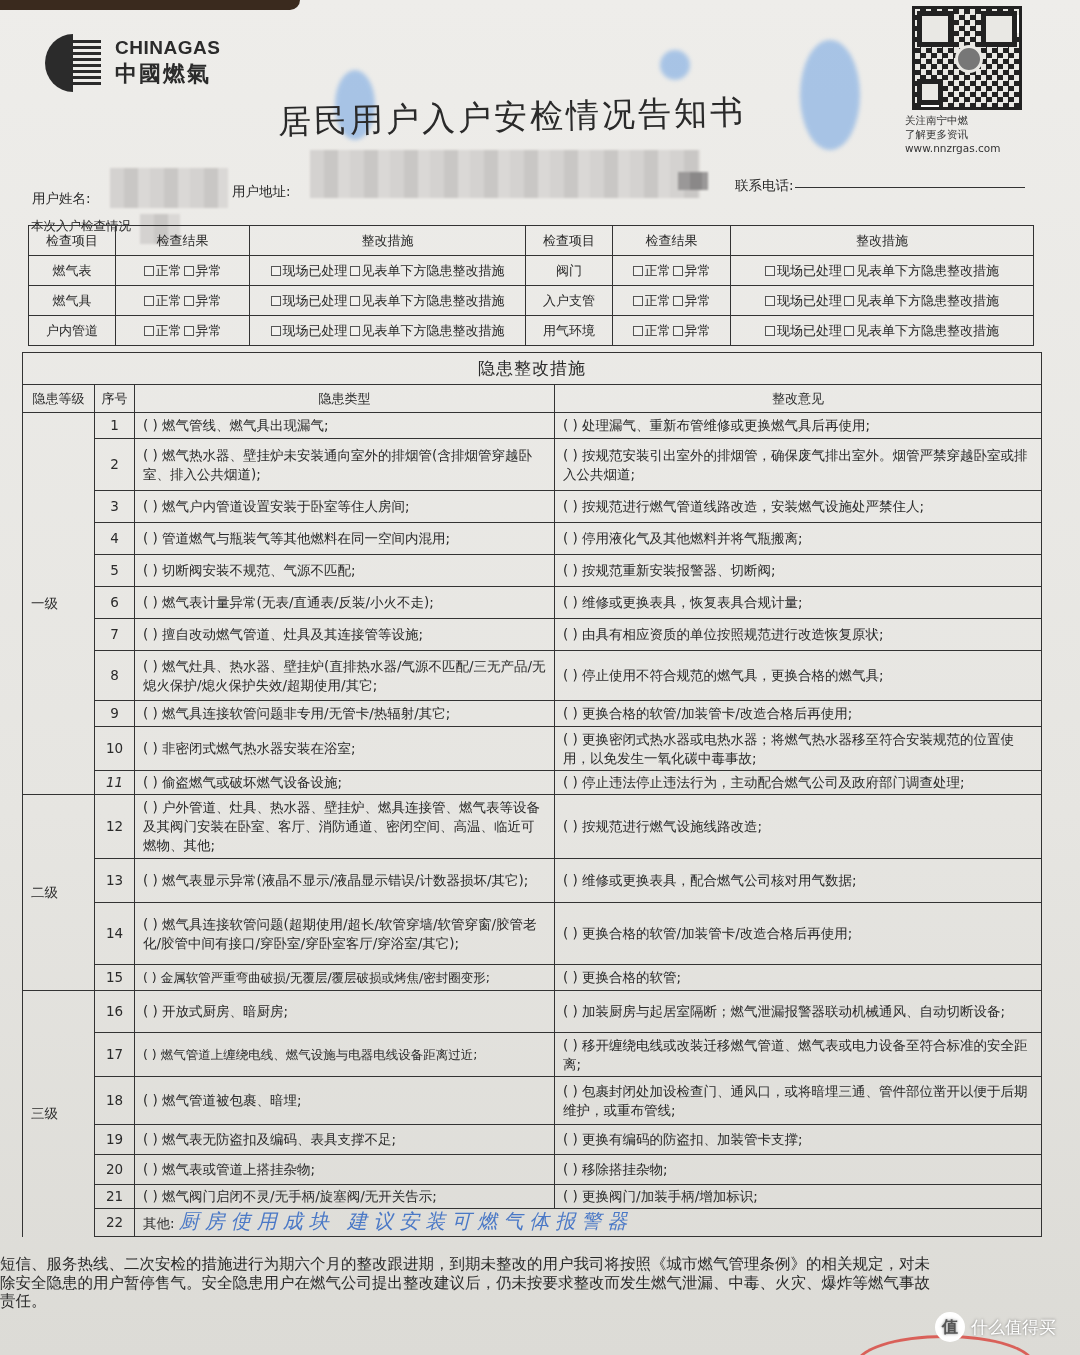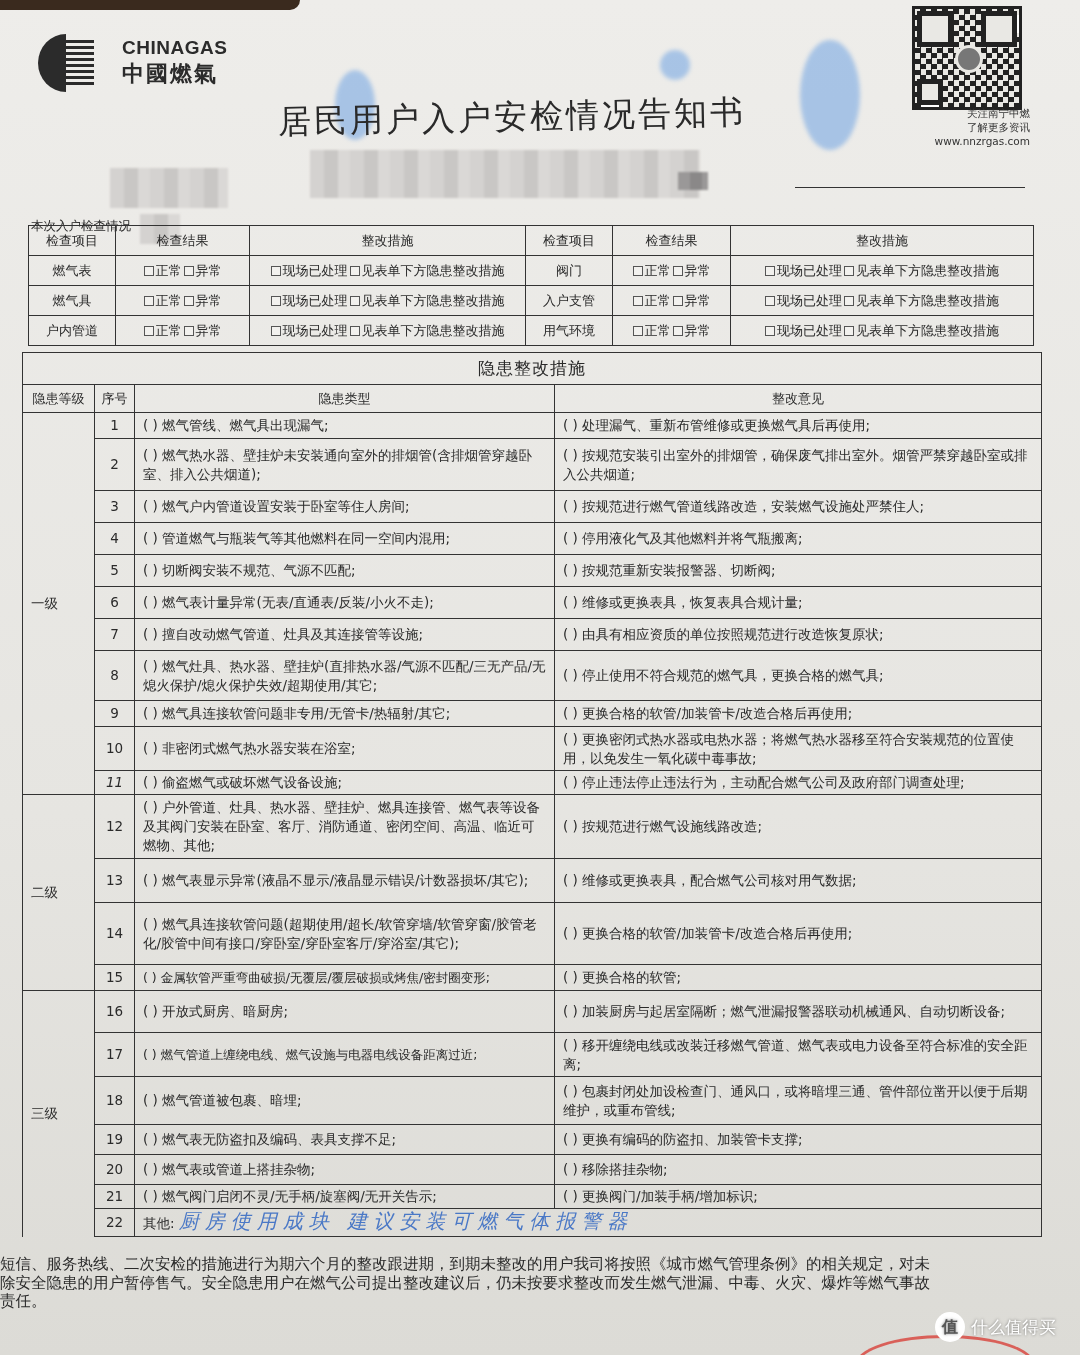--- a/index.html
+++ b/index.html
@@ -10,21 +10,21 @@
     color: #2a2a2a;
     position: relative;
   }
   .paper {
     position: absolute; left: 0; top: 0; width: 1080px; height: 1355px;
     background: linear-gradient(180deg, #eeedea 0%, #e6e5e1 60%, #dcdbd6 100%);
   }
   .topshadow { position:absolute; left:0; top:0; width:300px; height:10px; background:#3a2a1e; border-bottom-right-radius: 30px; }
 
   
-  .logo { position:absolute; left:38px; top:34px; display:flex; align-items:center; gap:28px; }
+  .logo { position:absolute; left:45px; top:34px; display:flex; align-items:center; gap:14px; }
   .logo-mark { width:56px; height:58px; position:relative; }
   .logo-mark .half { position:absolute; left:0; top:0; width:56px; height:58px; border-radius:50%; background:#2b2b2b; clip-path: inset(0 50% 0 0); }
   .logo-mark .bars { position:absolute; left:26px; top:6px; width:30px; height:46px;
      background: repeating-linear-gradient(180deg, #2b2b2b 0 3px, transparent 3px 6px); }
   .logo-text-en { font-family:"Liberation Sans", sans-serif; font-weight:bold; font-size:19px; letter-spacing:0.5px; color:#2b2b2b; }
   .logo-text-cn { font-weight:bold; font-size:22px; color:#2b2b2b; letter-spacing:2px; }
 
   .title { position:absolute; left:278px; top:95px; font-size:33px; letter-spacing:3px; color:#2a2a2a; transform: rotate(-1.2deg); }
 
   .qr { position:absolute; left:912px; top:6px; width:110px; height:104px;
@@ -33,21 +33,21 @@
       linear-gradient(#fff,#fff) 86px 6px/18px 18px no-repeat,
       linear-gradient(#fff,#fff) 6px 80px/18px 18px no-repeat,
       repeating-conic-gradient(#222 0 25%, #e9e8e4 0 50%) 0 0/11px 11px;
     border: 3px solid #222;
   }
   .qr::before, .qr::after { content:""; position:absolute; width:26px; height:26px; border:5px solid #222; background:#e9e8e4; }
   .qr::before { left:2px; top:2px; }
   .qr::after { right:2px; top:2px; }
   .qr .qr-bl { position:absolute; left:2px; bottom:2px; width:26px; height:26px; border:5px solid #222; background:#e9e8e4; }
   .qr .qr-center { position:absolute; left:40px; top:36px; width:28px; height:28px; border-radius:50%; background:#777; border:3px solid #e9e8e4; }
-  .qr-caption { position:absolute; left:905px; top:106px; width:125px; text-align:right; font-size:10.5px; line-height:14px; color:#333; }
+  .qr-caption { position:absolute; left:905px; top:113px; width:125px; text-align:left; font-size:10.5px; line-height:14px; color:#333; }
 
   .fields { position:absolute; left:30px; top:180px; width:1000px; height:20px; font-size:13.5px; }
   .fields span { position:absolute; }
   .blur { position:absolute; background: repeating-linear-gradient(90deg, #d4d2d0 0 14px, #c9c7c5 14px 28px, #dad8d6 28px 40px); filter: blur(1px); }
   .blur.dark { background: repeating-linear-gradient(90deg, #9a9898 0 12px, #8a8888 12px 24px); }
   .phone-line { position:absolute; left:795px; top:187px; width:230px; border-bottom:1.5px solid #333; }
 
   .section-label { position:absolute; left:31px; top:218px; font-size:12.5px; }
 
   
@@ -104,20 +104,25 @@
   <div class="qr">
     <div class="qr-bl"></div>
     <div class="qr-center"></div>
   </div>
   <div class="qr-caption">
     <div>关注南宁中燃</div>
     <div>了解更多资讯</div>
     <div>www.nnzrgas.com</div>
   </div>
 
+  <div class="fields">
+    <span style="left:2px;top:10px;">用户姓名:</span>
+    <span style="left:202px;top:3px;">用户地址:</span>
+    <span style="left:705px;top:-3px;">联系电话:</span>
+  </div>
   <div class="blur" style="left:110px;top:168px;width:118px;height:40px;"></div>
   <div class="blur" style="left:310px;top:150px;width:390px;height:48px;"></div>
   <div class="blur dark" style="left:678px;top:172px;width:30px;height:18px;"></div>
   <div class="phone-line"></div>
   <div class="blur" style="left:140px;top:214px;width:40px;height:30px;"></div>
 
   <div class="section-label">本次入户检查情况</div>
 
   <table class="insp">
     <tbody>

